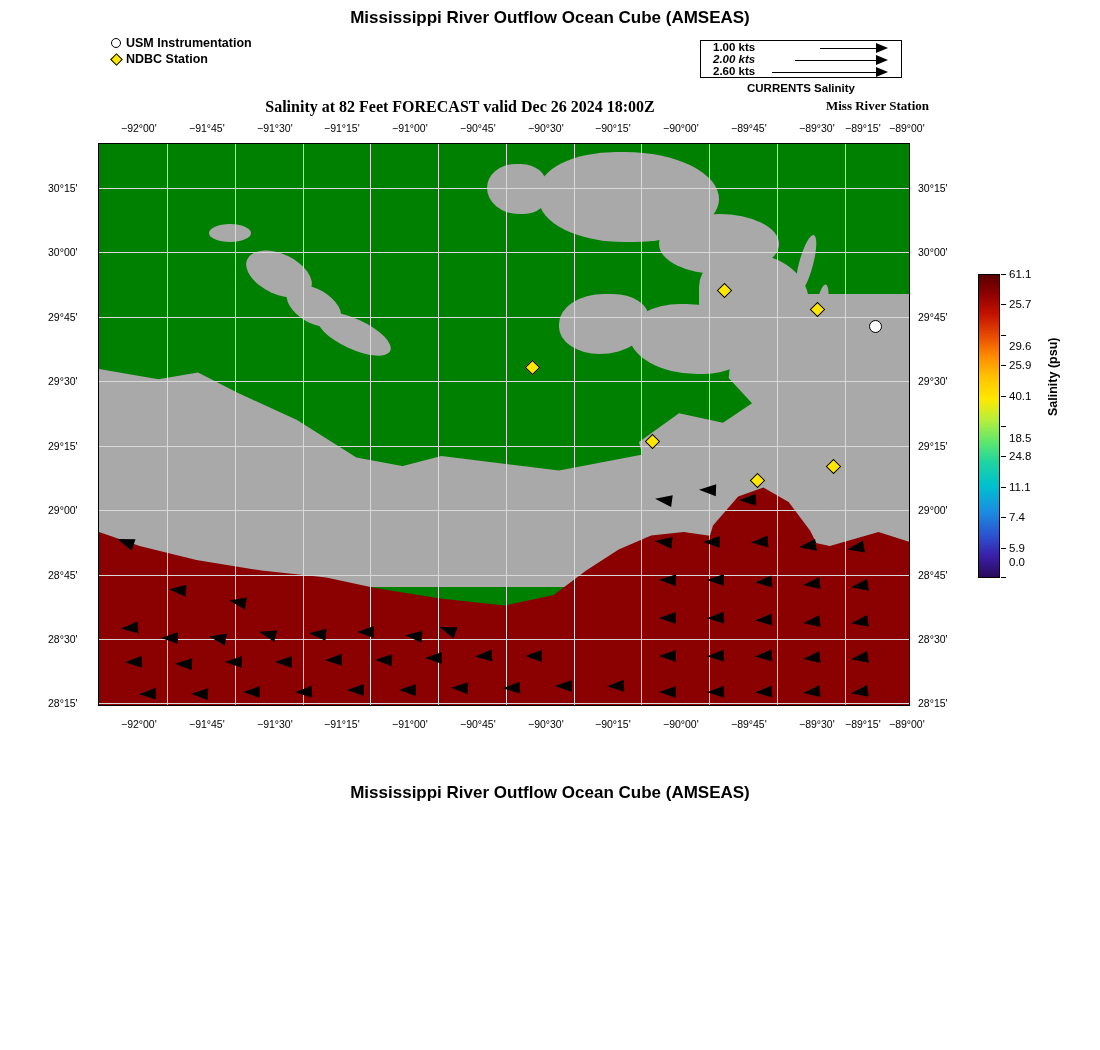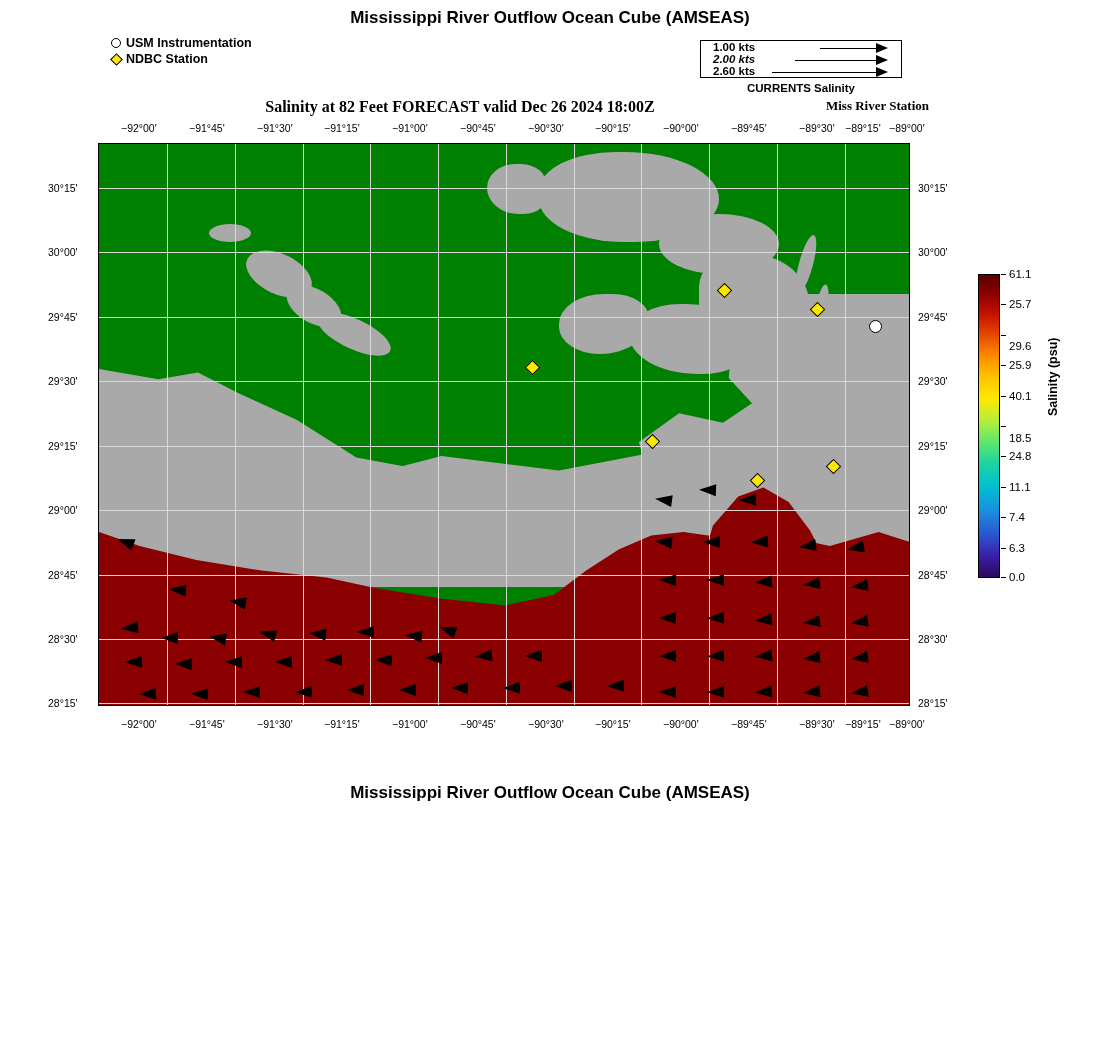--- a/index.html
+++ b/index.html
@@ -453,18 +453,18 @@
   <div class="cb-label" style="top:122px;">40.1</div>
   <div class="cb-tick" style="top:152px;"></div>
   <div class="cb-label" style="top:152px;margin-top:12px;">18.5</div>
   <div class="cb-tick" style="top:182px;"></div>
   <div class="cb-label" style="top:182px;">24.8</div>
   <div class="cb-tick" style="top:213px;"></div>
   <div class="cb-label" style="top:213px;">11.1</div>
   <div class="cb-tick" style="top:243px;"></div>
   <div class="cb-label" style="top:243px;">7.4</div>
   <div class="cb-tick" style="top:274px;"></div>
-  <div class="cb-label" style="top:274px;">6.3</div>
+  <div class="cb-label" style="top:274px;">5.9</div>
   <div class="cb-tick" style="top:303px;"></div>
-  <div class="cb-label" style="top:303px;">0.0</div>
+  <div class="cb-label" style="top:288px;">0.0</div>
 
   <div id="colorbar-title">Salinity (psu)</div>
 </div>
 
 </body></html>

